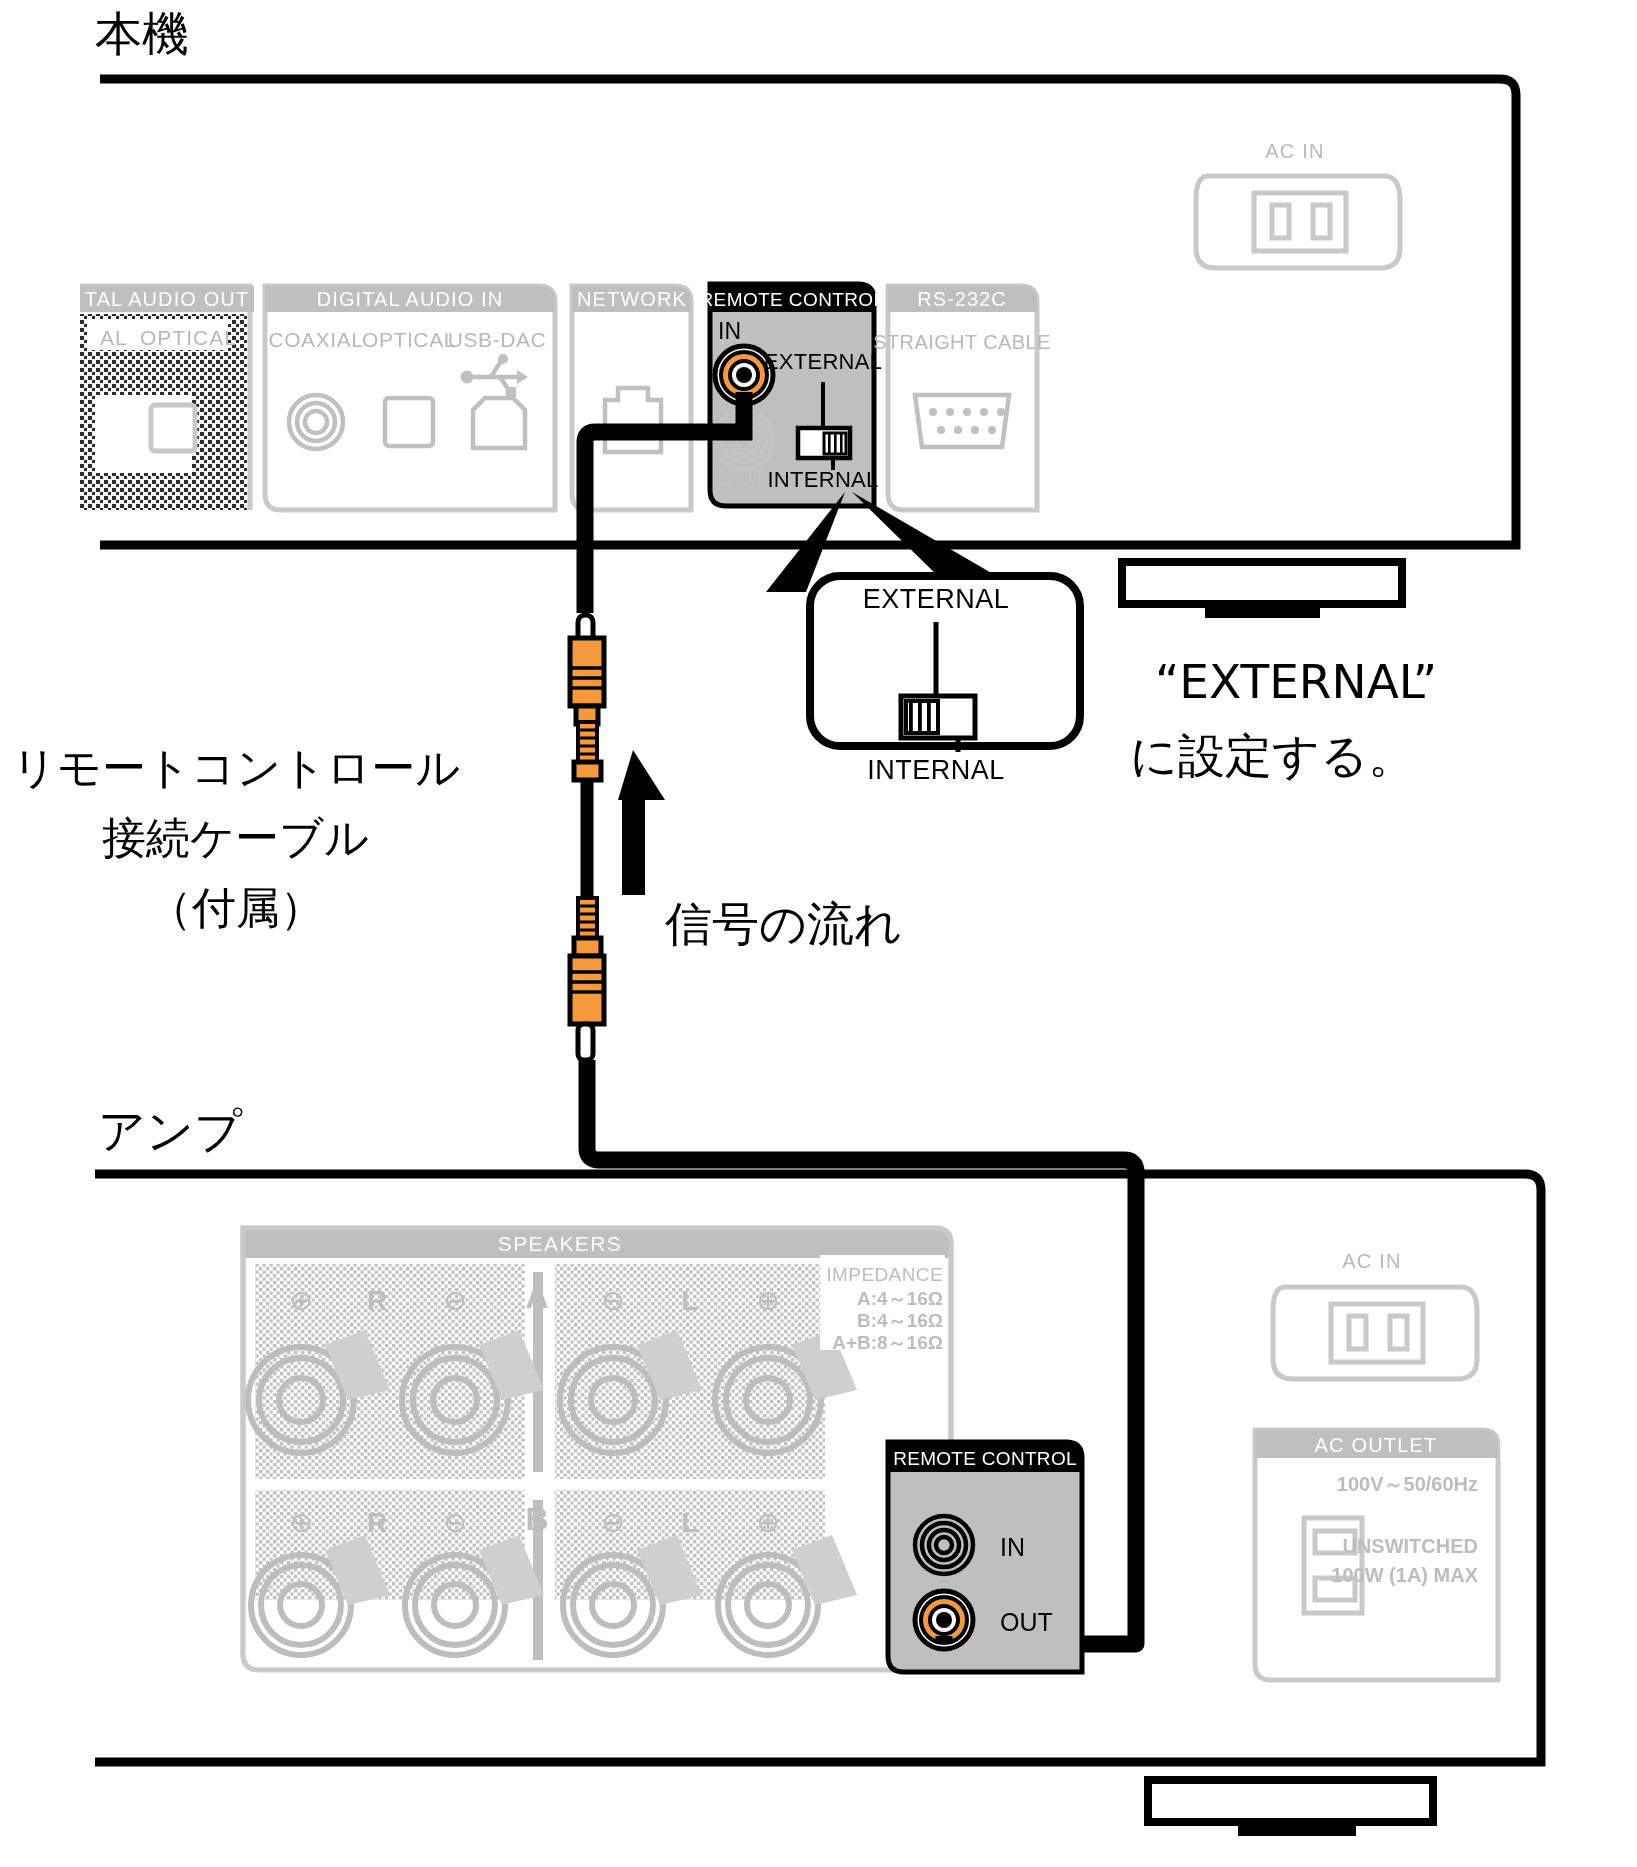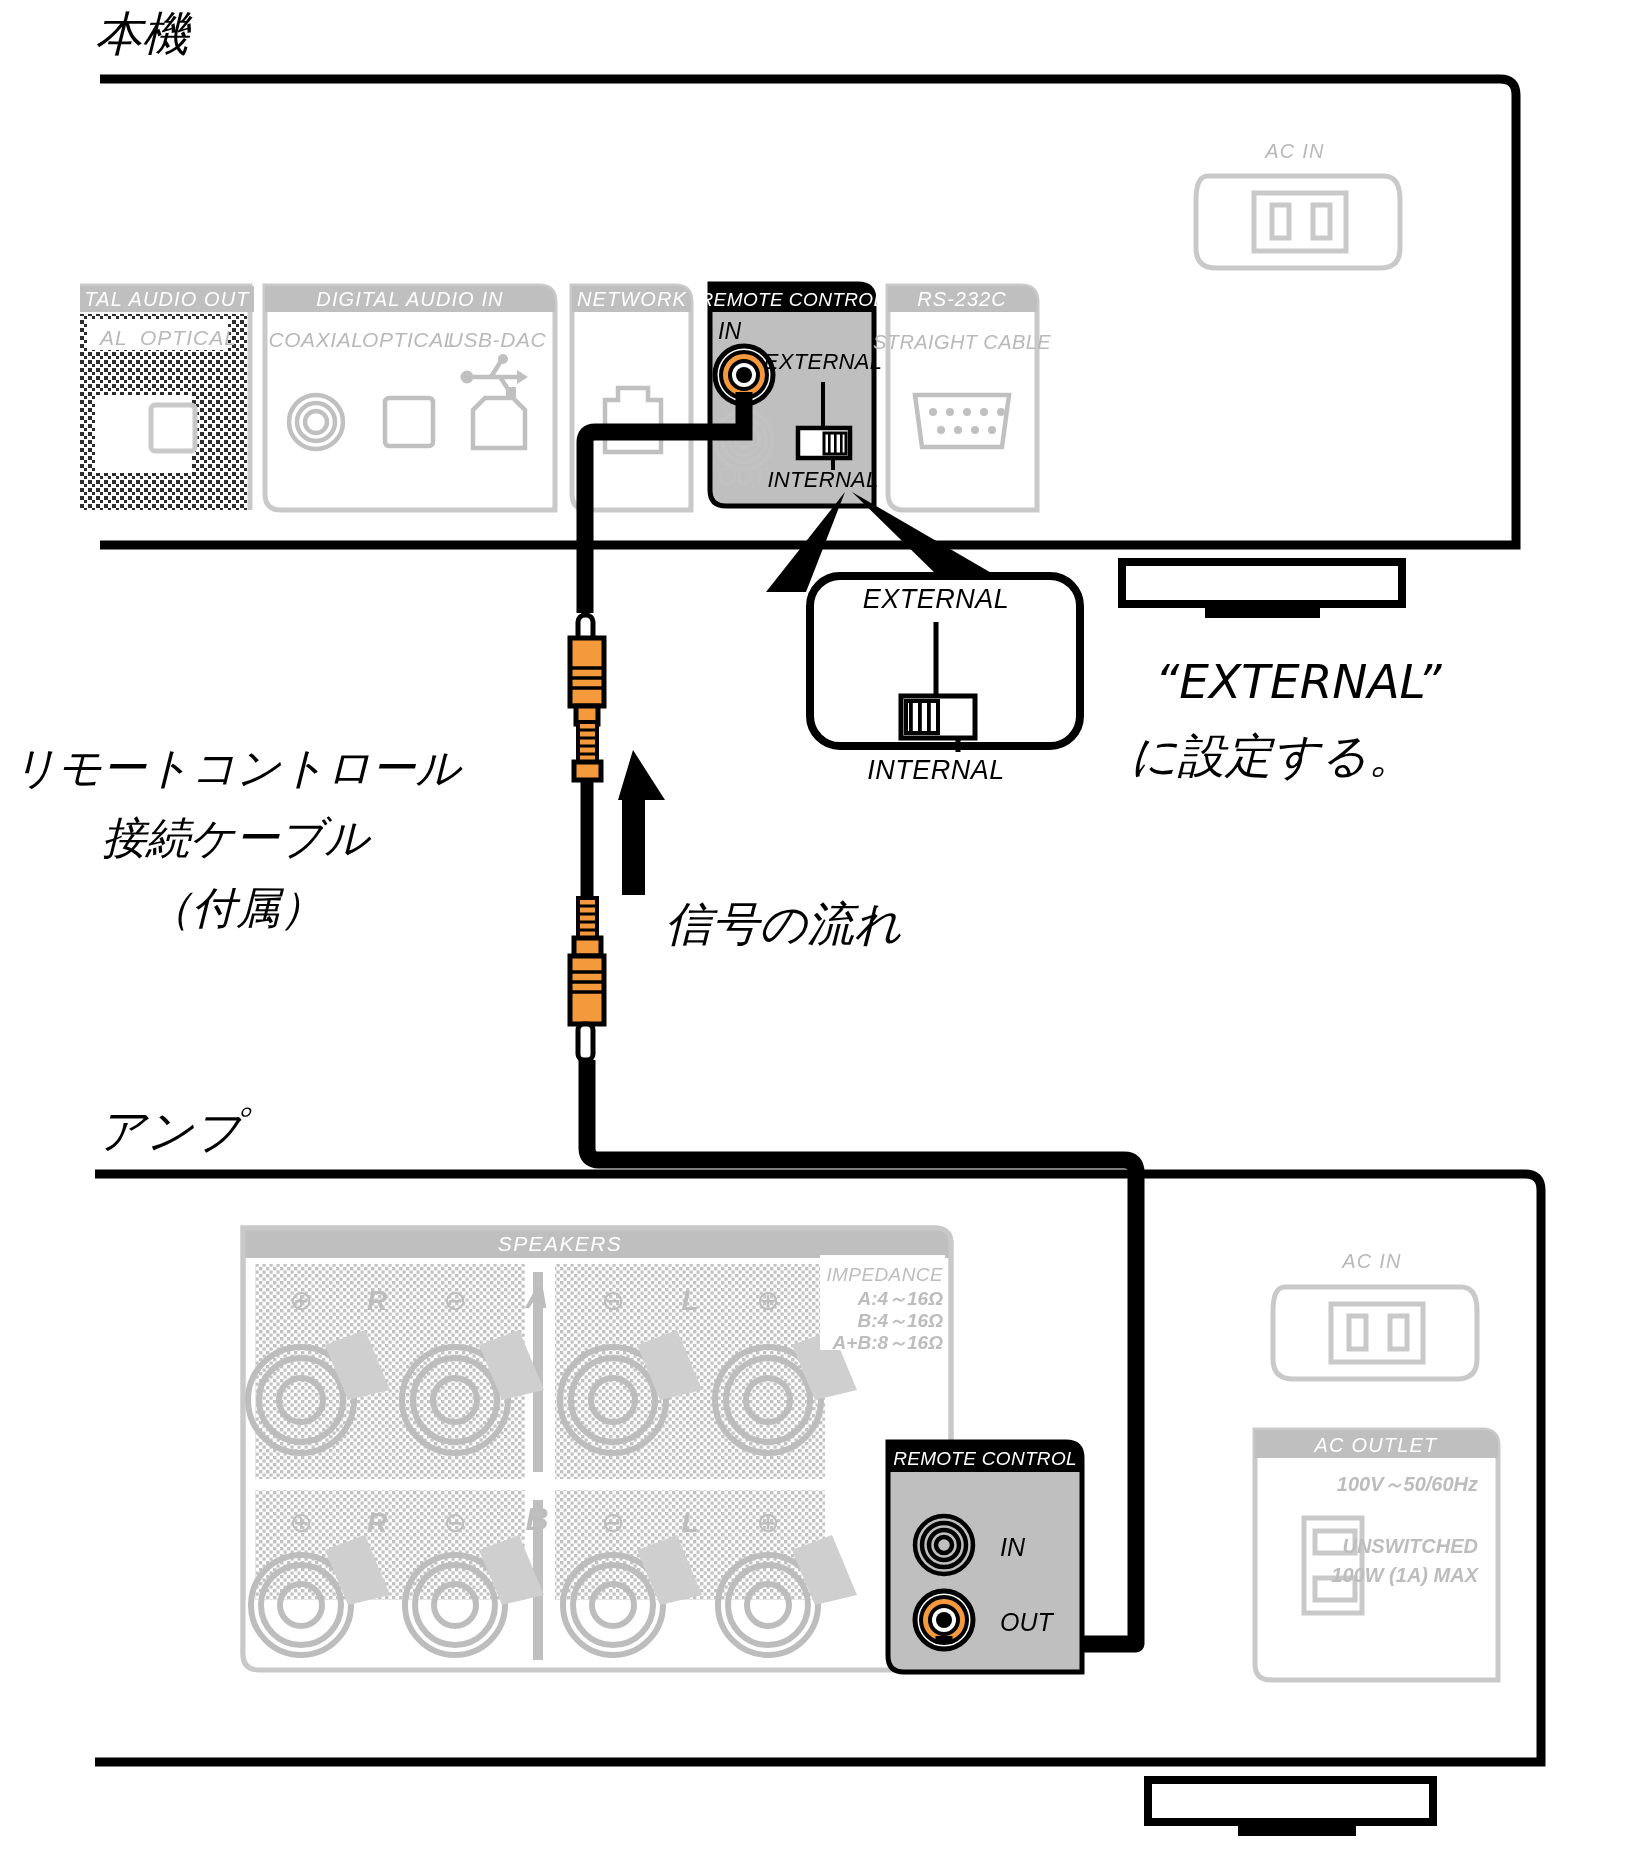--- a/index.html
+++ b/index.html
@@ -1,21 +1,21 @@
 <!DOCTYPE html>
 <html><head>
 <meta charset="utf-8">
 <title>Remote Control Connection Diagram</title>
 <style>
   html,body{margin:0;padding:0;background:#fff;}
   body{
     font-family:"Liberation Sans","DejaVu Sans",sans-serif;
     width:1637px;height:1867px;position:relative;overflow:hidden;
   }
-  #stage{position:absolute;left:0;top:0;width:1637px;height:1867px;font-style:italic;}
+  #stage{position:absolute;left:0;top:0;width:1637px;height:1867px;}
   svg{display:block;}
   .jp{font-family:"DejaVu Sans","Liberation Sans",sans-serif;}
 </style>
 </head>
 <body>
 
 <div id="stage">
 <svg width="1637" height="1867" viewBox="0 0 1637 1867" xmlns="http://www.w3.org/2000/svg">
   <defs>
     <pattern id="hatch" width="8" height="8" patternUnits="userSpaceOnUse">

